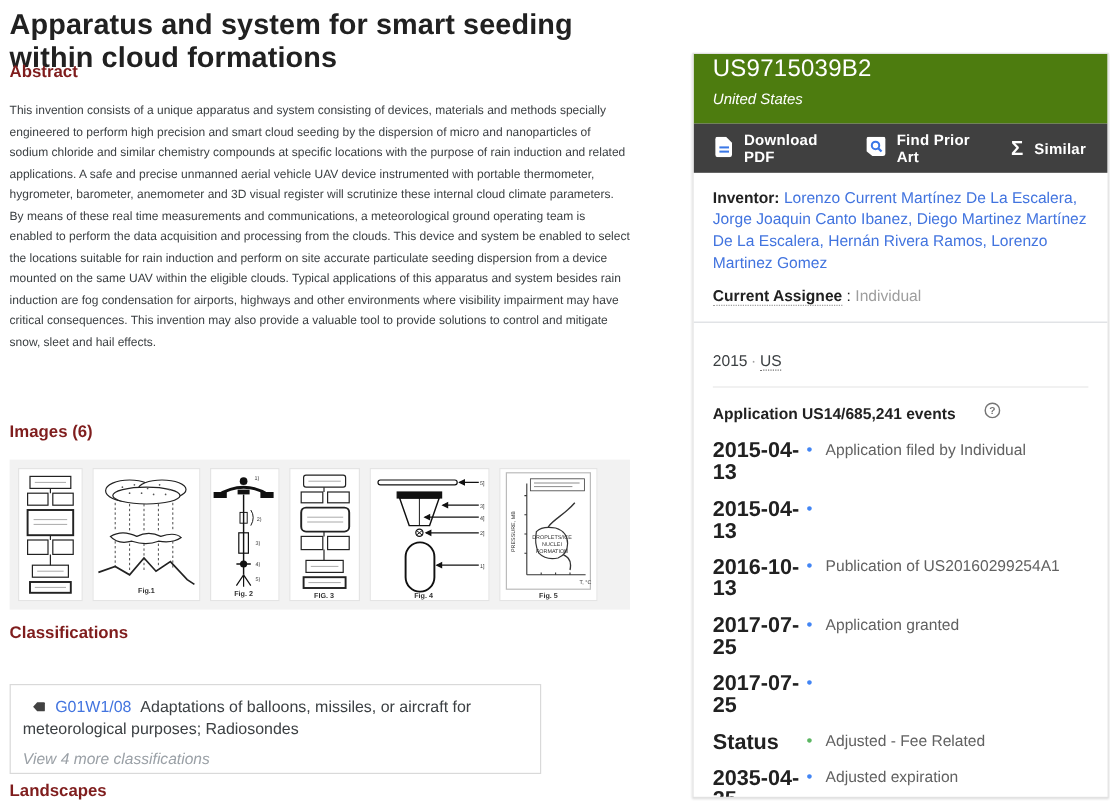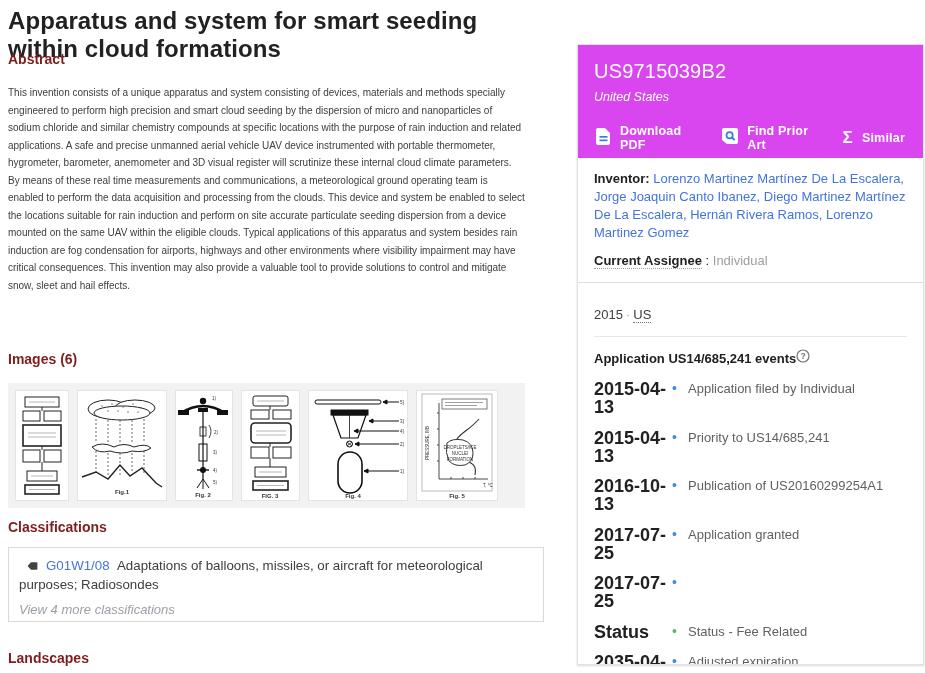--- a/index.html
+++ b/index.html
@@ -13,45 +13,45 @@
   .abstract-h { top:51px; }
   .abstract-text { position:absolute; left:8px; top:84px; width:517px; font-size:10px; line-height:17.5px; color:#3c4043; }
   .images-h { top:351px; }
   .image-strip { position:absolute; left:8px; top:383px; width:517px; height:125px; background:#f2f2f2; display:flex; gap:8px; padding:7px; }
   .fig-card { background:#fff; border:1px solid #e4e4e4; height:111px; flex:0 0 auto; cursor:pointer; }
   .fig-card svg { display:block; }
   .figtext { font-size:6px; fill:#333; font-family:"Liberation Sans",sans-serif; }
   .figtiny { font-size:4.5px; fill:#333; font-family:"Liberation Sans",sans-serif; }
 
   .class-h { top:519px; }
-  .class-box { position:absolute; left:8px; top:547px; width:536px; height:75px; border:1px solid #d9d9d9; padding:9px 14px 8px 10px; font-size:13.3px; line-height:18px; color:#3c4043; }
+  .class-box { position:absolute; left:8px; top:570px; width:443px; height:75px; border:1px solid #d9d9d9; padding:9px 14px 8px 10px; font-size:13.3px; line-height:18px; color:#3c4043; }
   .class-line .tag-ic { display:inline-block; vertical-align:-1px; margin:0 8px 0 8px; }
   .class-view-more { margin-top:7px; font-style:italic; color:#9aa0a6; font-size:13px; cursor:pointer; }
   .landscapes-h { top:650px; }
 
   
   .side-card { position:absolute; left:577px; top:44px; width:347px; height:621px; border:1px solid #e2e2e2; box-shadow:0 1px 2px rgba(0,0,0,.15); background:#fff; overflow:hidden; }
-  .blue-head { background:#d946ef; color:#fff; padding:15px 16px 13px 16px; }
+  .blue-head { background:#4d7c0f; color:#fff; padding:1px 16px 13px 16px; }
   .patent-no { font-size:20px; font-weight:400; letter-spacing:.2px; }
   .country { font-size:12.5px; margin-top:7px;font-style:italic; }
-  .action-bar { background:#d946ef; height:41px; display:flex; align-items:center; padding:0 6px; color:#fff; }
+  .action-bar { background:#404040; height:41px; display:flex; align-items:center; padding:0 6px; color:#fff; }
   .action { display:flex; align-items:center; gap:9px; padding:0 12px; font-size:12.5px; font-weight:700; letter-spacing:.2px; cursor:pointer; height:100%; }
   .sigma-glyph { font-size:17px; font-weight:700; line-height:1; }
 
   .sect { padding:12px 16px; font-size:13px; line-height:18px; }
   .inv-label, .bold { font-weight:700; color:#212121; }
   .assignee-row { margin-top:10px; }
   .assignee-term { font-weight:700; border-bottom:1px dotted #9e9e9e; }
   .assignee-val { color:#9e9e9e; }
   .hr-full { border-top:1px solid #dadce0; }
   .hr-inset { border-top:1px solid #e8e8e8; margin:0 16px; }
   .ww-row { margin-top:11px; color:#3c4043; }
   .ww-country { color:#3c4043; border-bottom:1px dotted #757575; cursor:pointer; }
   .ww-dot { color:#9e9e9e; padding:0 3px; }
-  .events-h-row { display:flex; align-items:center; gap:0; font-weight:700; }
+  .events-h-row { display:flex; align-items:center; gap:24px; font-weight:700; }
   .help-ic { cursor:pointer; }
   .ev-rows { margin-top:12px; }
   .ev-row { display:grid; grid-template-columns:78px 16px 1fr; margin-bottom:12.5px; }
   .ev-date { font-weight:700; color:#212121; font-size:18px; }
   .ev-bullet { font-size:14px; line-height:17px; }
   .ev-text { color:#616161; }
   .links-block { line-height:17.5px; }
 </style>
 </head>
 <body>
@@ -279,21 +279,21 @@
       <span>Find Prior Art</span>
     </div>
     <div class="action">
       <span class="sigma-glyph">Σ</span>
       <span>Similar</span>
     </div>
   </div>
 
   <div class="sect">
     <span class="inv-label">Inventor:</span>
-    <a>Lorenzo Martinez Martínez De La Escalera,</a>
+    <a>Lorenzo Current Martínez De La Escalera,</a>
     <a>Jorge Joaquin Canto Ibanez,</a>
     <a>Diego Martinez Martínez De La Escalera,</a>
     <a>Hernán Rivera Ramos,</a>
     <a>Lorenzo Martinez Gomez</a>
     <div class="assignee-row">
       <span class="assignee-term">Current Assignee</span>
       <span>:</span>
       <span class="assignee-val">Individual</span>
     </div>
   </div>
@@ -320,40 +320,39 @@
     </div>
     <div class="ev-rows">
       <div class="ev-row">
         <span class="ev-date">2015-04-13</span>
         <span class="ev-bullet" style="color: rgb(66, 133, 244);">•</span>
         <span class="ev-text">Application filed by Individual</span>
       </div>
       <div class="ev-row">
         <span class="ev-date">2015-04-13</span>
         <span class="ev-bullet" style="color: rgb(66, 133, 244);">•</span>
-        <span class="ev-text">Priority to US14/685,241</span>
       </div>
       <div class="ev-row">
         <span class="ev-date">2016-10-13</span>
         <span class="ev-bullet" style="color: rgb(66, 133, 244);">•</span>
         <span class="ev-text">Publication of US20160299254A1</span>
       </div>
       <div class="ev-row">
         <span class="ev-date">2017-07-25</span>
         <span class="ev-bullet" style="color: rgb(66, 133, 244);">•</span>
         <span class="ev-text">Application granted</span>
       </div>
       <div class="ev-row">
         <span class="ev-date">2017-07-25</span>
         <span class="ev-bullet" style="color: rgb(66, 133, 244);">•</span>
       </div>
       <div class="ev-row">
         <span class="ev-date">Status</span>
         <span class="ev-bullet" style="color: rgb(92, 182, 99);">•</span>
-        <span class="ev-text">Status - Fee Related</span>
+        <span class="ev-text">Adjusted - Fee Related</span>
       </div>
       <div class="ev-row">
         <span class="ev-date">2035-04-25</span>
         <span class="ev-bullet" style="color: rgb(66, 133, 244);">•</span>
         <span class="ev-text">Adjusted expiration</span>
       </div>
     </div>
   </div>
 
   <div class="hr-full"></div>

